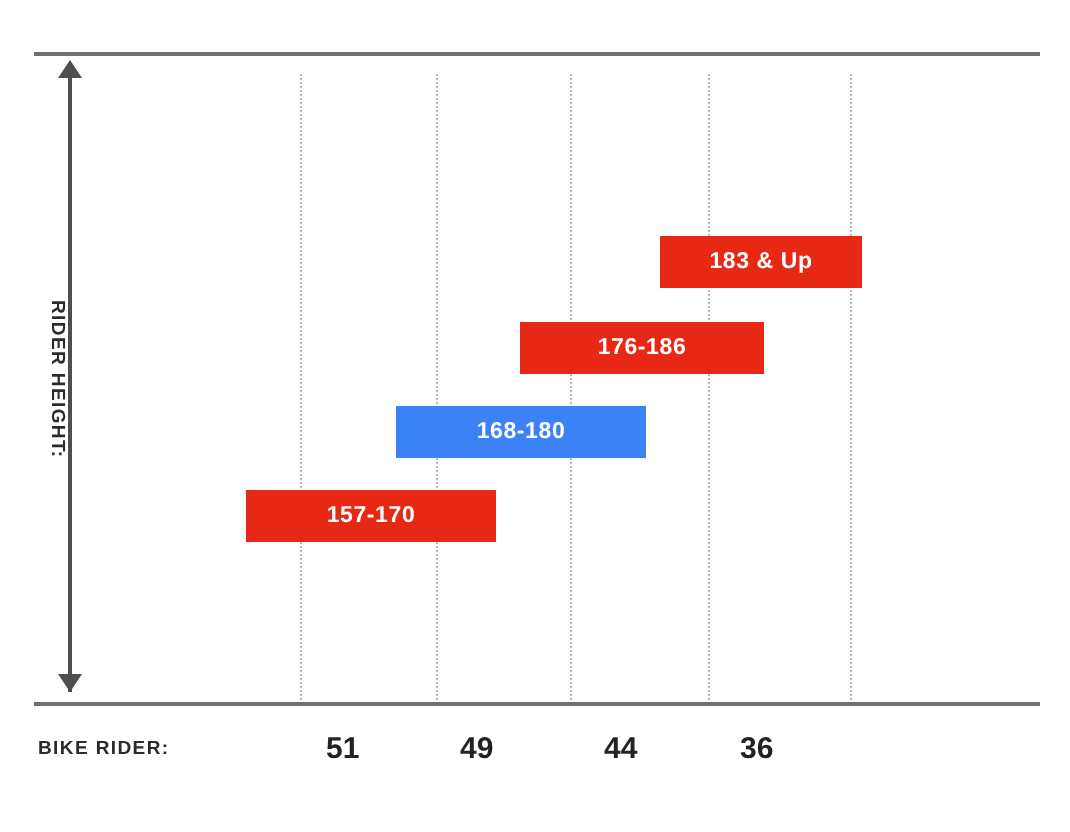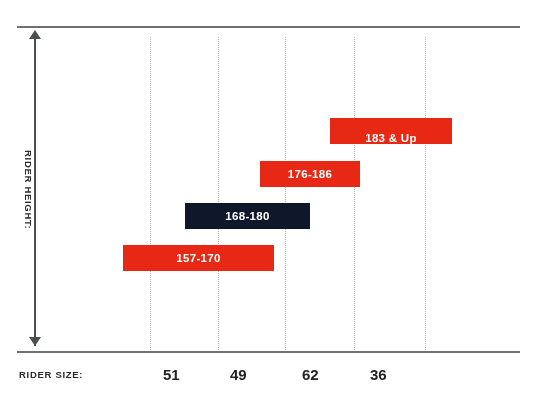--- a/index.html
+++ b/index.html
@@ -136,35 +136,35 @@
   <div class="vaxis-label">RIDER HEIGHT:</div>
 
   <div id="gridlines-layer">
       <div class="gridline" style="left: 150px;"></div>
       <div class="gridline" style="left: 218px;"></div>
       <div class="gridline" style="left: 285px;"></div>
       <div class="gridline" style="left: 354px;"></div>
       <div class="gridline" style="left: 425px;"></div>
     </div>
   <div id="bars-layer">
-      <div class="bar" style="left: 123px; width: 151px; top: 245px; background: rgb(230, 40, 20);">
+      <div class="bar" style="left: 123px; width: 125px; top: 245px; background: rgb(230, 40, 20);">
         <span class="bar-label">157-170</span>
       </div>
-      <div class="bar" style="left: 185px; width: 125px; top: 203px; background: #0f172a;">
+      <div class="bar" style="left: 198px; width: 125px; top: 203px; background: #3b82f6;">
         <span class="bar-label">168-180</span>
       </div>
-      <div class="bar" style="left: 260px; width: 100px; top: 161px; background: rgb(230, 40, 20);">
+      <div class="bar" style="left: 260px; width: 122px; top: 161px; background: rgb(230, 40, 20);">
         <span class="bar-label">176-186</span>
       </div>
-      <div class="bar" style="left: 330px; width: 122px; top: 118px; background: rgb(230, 40, 20); align-items: flex-end;">
+      <div class="bar" style="left: 330px; width: 101px; top: 118px; background: rgb(230, 40, 20);">
         <span class="bar-label">183 &amp; Up</span>
       </div>
     </div>
 
-  <div class="xaxis-caption">RIDER SIZE:</div>
+  <div class="xaxis-caption">BIKE RIDER:</div>
   <div id="xticks-layer">
       <div class="xtick" style="left: 183px;">51</div>
       <div class="xtick" style="left: 250px;">49</div>
-      <div class="xtick" style="left: 322px;">62</div>
+      <div class="xtick" style="left: 322px;">44</div>
       <div class="xtick" style="left: 390px;">36</div>
     </div>
 
 </div>
 
 </body></html>

